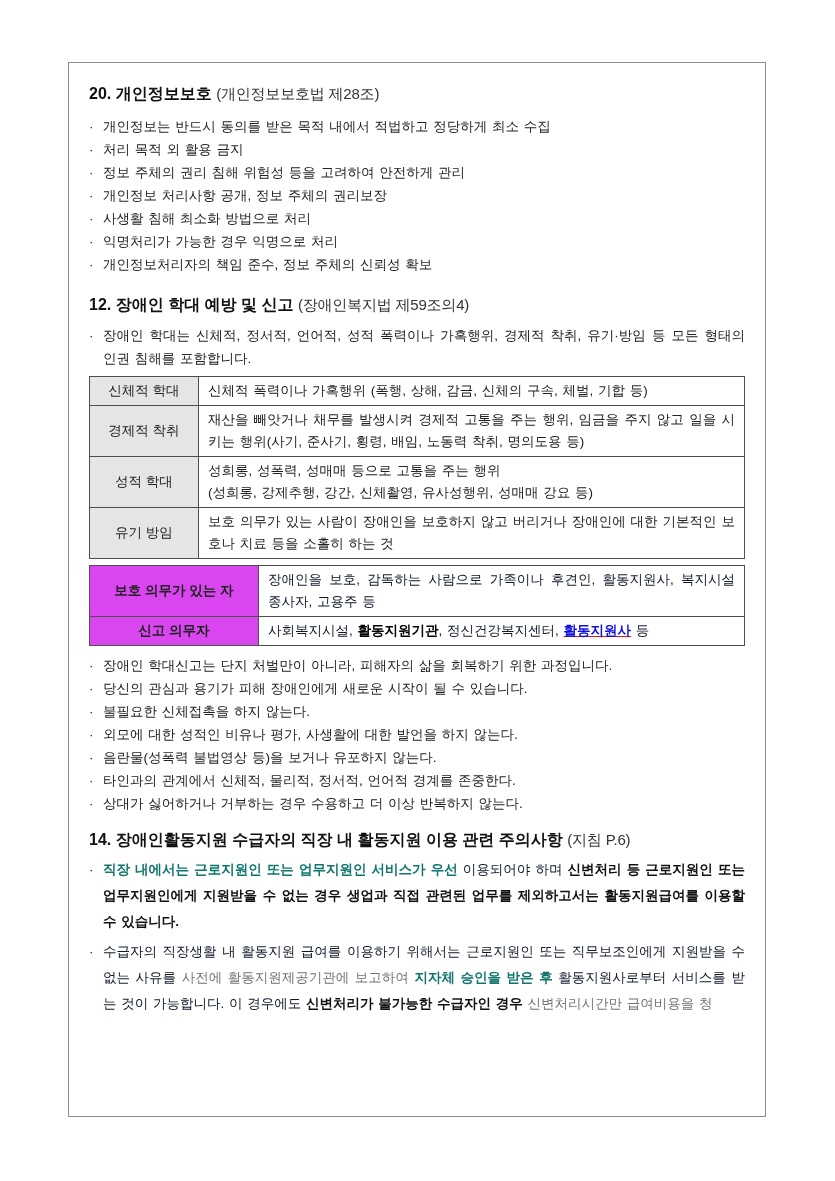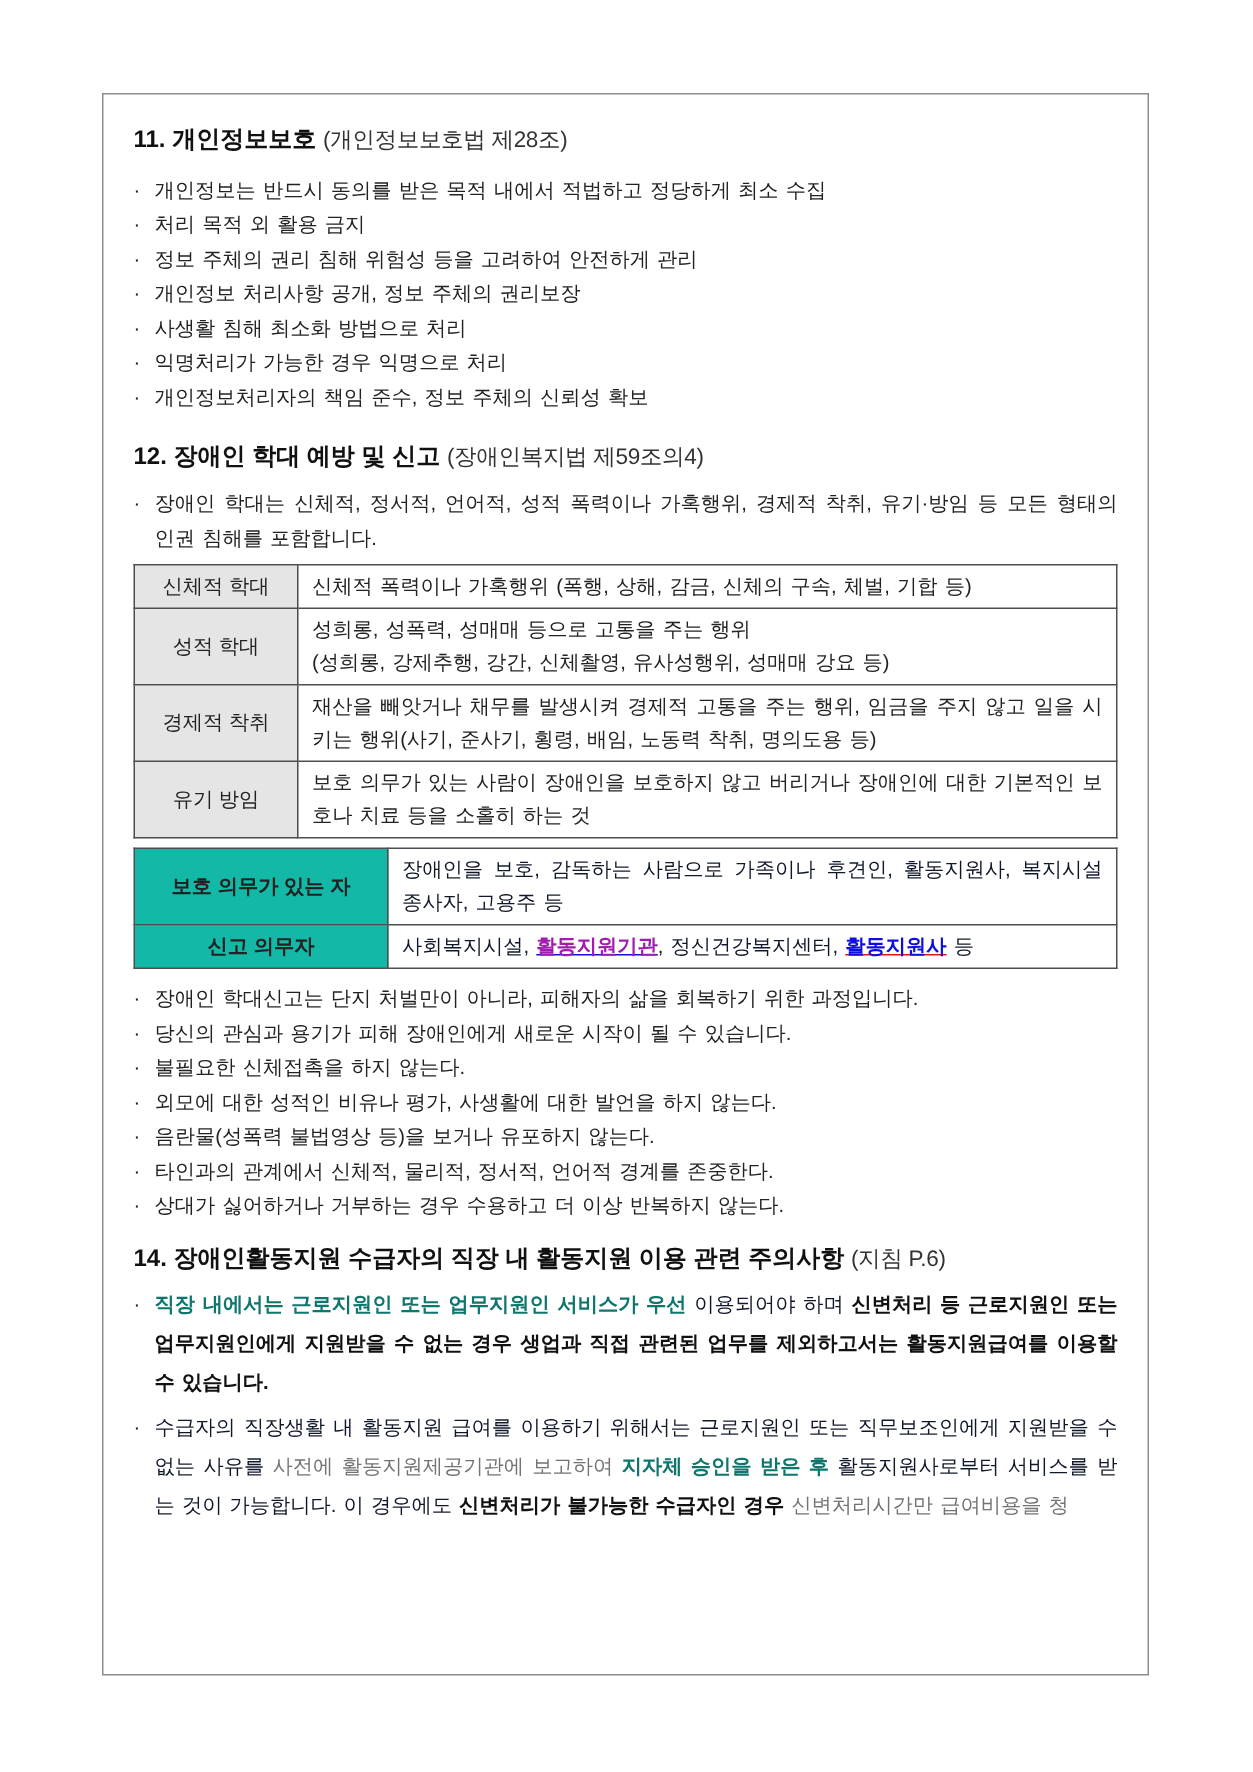--- a/index.html
+++ b/index.html
@@ -20,39 +20,39 @@
   .bullets{margin:0;}
   .bullet{display:flex;line-height:23px;font-size:13.5px;color:#222;}
   .mark{width:14px;flex:none;}
   .btxt{flex:1;text-align:justify;word-spacing:1px;}
   .notes{margin-top:8px;}
   table{border-collapse:collapse;width:100%;table-layout:fixed;}
   .abuse-table,.duty-table{margin-top:6px;border:1.5px solid #3a3a3a;}
   td{border:1px solid #4e4e4e;font-size:13.5px;line-height:22px;padding:3px 9px;vertical-align:middle;color:#222;}
   .type-cell{background:#e5e5e5;text-align:center;width:96px;padding:3px 6px;}
   .desc-cell{white-space:pre-line;text-align:justify;word-spacing:1px;}
-  .duty-label{background:#14b8a6;text-align:center;font-weight:bold;width:150px;}
+  .duty-label{background:#d946ef;text-align:center;font-weight:bold;width:150px;}
   .para{line-height:26px;margin-top:0;}
   .para + .para{margin-top:4px;}
   .paras{margin-top:0;}
   
   .n{font-weight:normal;color:#0f172a;}
   .b{font-weight:bold;color:#111;}
   .rb{font-weight:bold;color:#0f766e;}
   .bb{font-weight:normal;color:#737373;}
-  .bu{font-weight:bold;color:#a21caf;text-decoration:underline;text-decoration-color:#0f0fe0;}
+  .bu{font-weight:bold;color:#000000;text-decoration-color:#0f0fe0;}
   .bru{font-weight:bold;color:#0f0fe0;text-decoration:underline;text-decoration-color:#e8150e;}
 </style>
 </head>
 <body>
 
 <div class="frame">
 
   <h2 class="sec-title mb10">
-    <span class="main">11. 개인정보보호</span>
+    <span class="main">20. 개인정보보호</span>
     <span class="law">(개인정보보호법 제28조)</span>
   </h2>
   <div class="bullets">
     <div class="bullet">
         <span class="mark">·</span>
         <span class="btxt">개인정보는 반드시 동의를 받은 목적 내에서 적법하고 정당하게 최소 수집</span>
       </div>
     <div class="bullet">
         <span class="mark">·</span>
         <span class="btxt">처리 목적 외 활용 금지</span>
@@ -88,27 +88,27 @@
     <span class="btxt">장애인 학대는 신체적, 정서적, 언어적, 성적 폭력이나 가혹행위, 경제적 착취, 유기·방임 등 모든 형태의 인권 침해를 포함합니다.</span>
   </div>
 
   <table class="abuse-table">
     <tbody>
         <tr>
       <td class="type-cell">신체적 학대</td>
       <td class="desc-cell">신체적 폭력이나 가혹행위 (폭행, 상해, 감금, 신체의 구속, 체벌, 기합 등)</td>
     </tr>
     <tr>
+      <td class="type-cell">경제적 착취</td>
+      <td class="desc-cell">재산을 빼앗거나 채무를 발생시켜 경제적 고통을 주는 행위, 임금을 주지 않고 일을 시키는 행위(사기, 준사기, 횡령, 배임, 노동력 착취, 명의도용 등)</td>
+    </tr>
+    <tr>
       <td class="type-cell">성적 학대</td>
       <td class="desc-cell">성희롱, 성폭력, 성매매 등으로 고통을 주는 행위
 (성희롱, 강제추행, 강간, 신체촬영, 유사성행위, 성매매 강요 등)</td>
-    </tr>
-    <tr>
-      <td class="type-cell">경제적 착취</td>
-      <td class="desc-cell">재산을 빼앗거나 채무를 발생시켜 경제적 고통을 주는 행위, 임금을 주지 않고 일을 시키는 행위(사기, 준사기, 횡령, 배임, 노동력 착취, 명의도용 등)</td>
     </tr>
     <tr>
       <td class="type-cell">유기 방임</td>
       <td class="desc-cell">보호 의무가 있는 사람이 장애인을 보호하지 않고 버리거나 장애인에 대한 기본적인 보호나 치료 등을 소홀히 하는 것</td>
     </tr>
   </tbody>
     </table>
 
   <table class="duty-table">
     <tbody>

